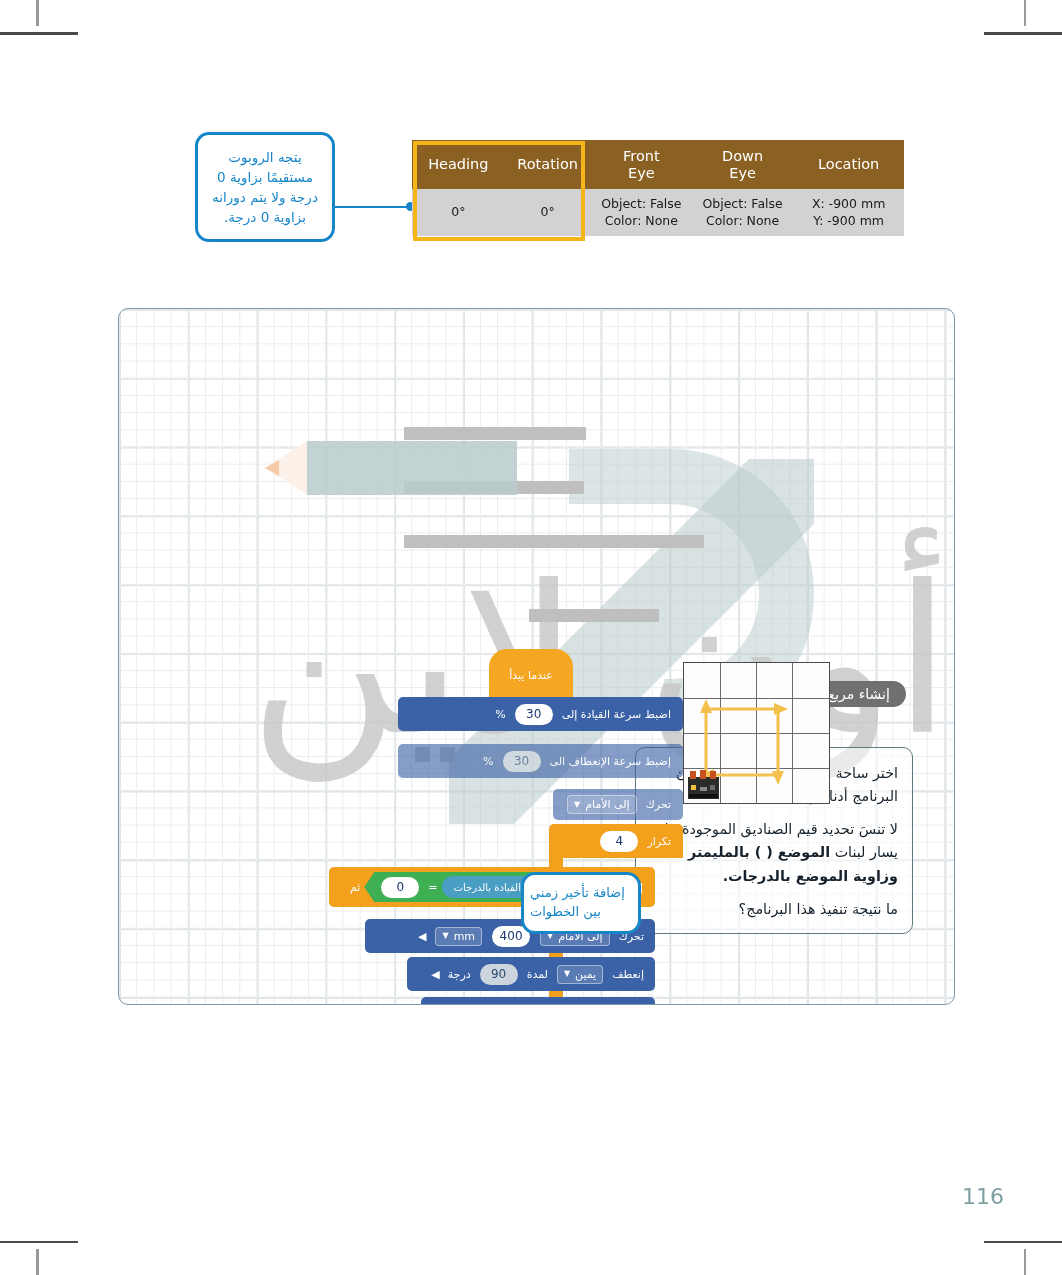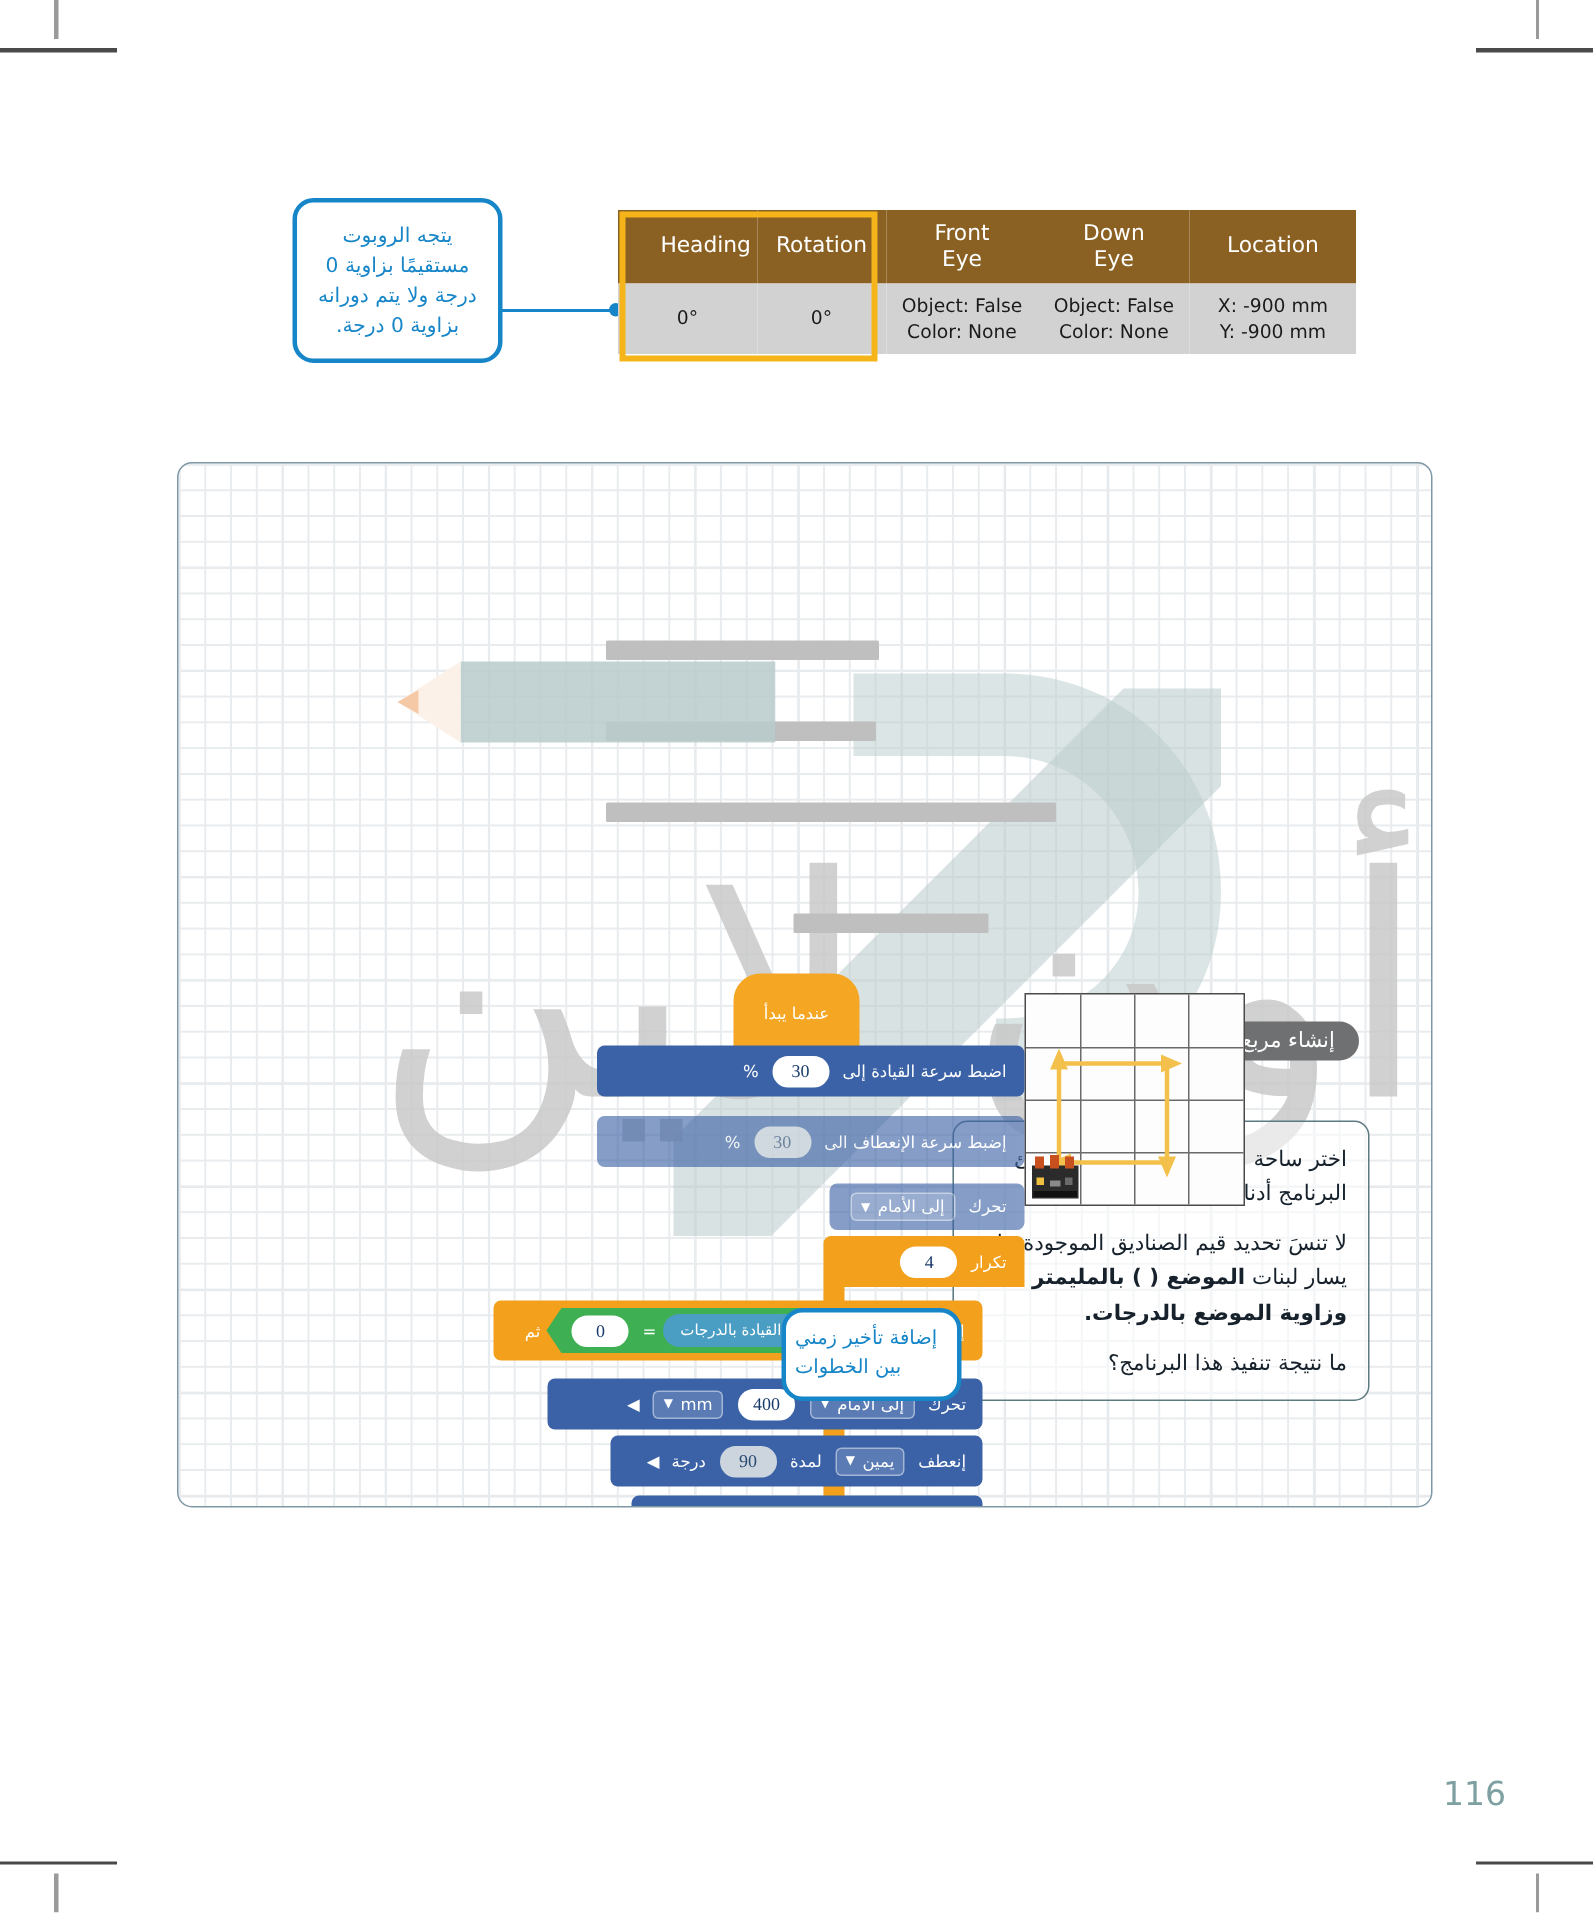--- a/index.html
+++ b/index.html
@@ -135,21 +135,21 @@
   
   .blk{position:absolute;box-sizing:border-box;direction:rtl;
        color:#ffffff;font-size:11px;display:flex;align-items:center;
        white-space:nowrap;}
   .blk-yellow{background:#f5a623;}
   .blk-blue{background:#3b62a6;border-radius:5px;}
   .blk-orange{background:#f3a01c;}
   .oval{
     background:#ffffff;color:#1a3a6b;border-radius:999px;
     min-width:30px;height:21px;display:inline-flex;align-items:center;
-    justify-content:center;font-size:12px;margin:0 5px;padding:0 4px;font-family:Liberation Serif, serif;
+    justify-content:center;font-size:12px;margin:0 5px;padding:0 4px;
   }
   .oval.dim{background:#ccd5de;color:#2b4a72;}
   .dd{
     background:rgba(255,255,255,.16);border:1px solid rgba(255,255,255,.45);
     border-radius:4px;padding:2px 6px;margin:0 5px;
     display:inline-flex;align-items:center;gap:5px;font-size:11px;
   }
   .caret{font-size:8px;line-height:1;}
   .lbl{padding:0 4px;}
 
@@ -203,21 +203,21 @@
 <div class="abs" id="top-callout">
   <div class="txt">يتجه الروبوت مستقيمًا بزاوية 0 درجة ولا يتم دورانه بزاوية 0 درجة.</div>
 </div>
 <div class="abs" id="top-callout-line"></div>
 <div class="abs" id="top-callout-dot"></div>
 
 <div class="abs" id="status-table">
   <table>
     <thead>
       <tr>
-        <th style="width:90px;text-align:right;">
+        <th style="width:90px;">
           <span>Heading</span>
         </th>
         <th style="width:82px;">
           <span>Rotation</span>
         </th>
         <th style="width:104px;">
           <span>Front</span><br>
           <span>Eye</span>
         </th>
         <th style="width:104px;">

